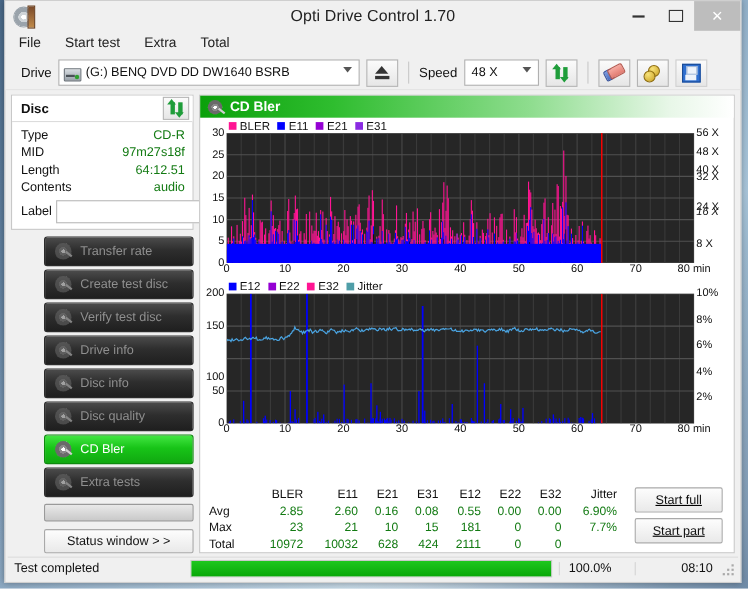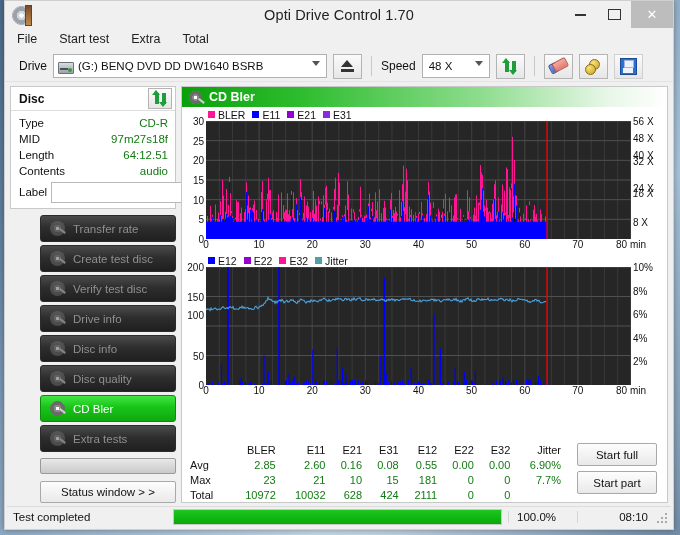--- a/index.html
+++ b/index.html
@@ -209,21 +209,21 @@
   .rlab{position:absolute;left:2px;font-size:10px;color:#111;transform:translateY(-50%);white-space:nowrap;}
   .xlabels{position:relative;height:13px;}
   .xlab{position:absolute;font-size:10px;color:#111;transform:translateX(-50%);white-space:nowrap;}
 
   
   .stats{padding:4px 6px 0 6px;flex:0 0 auto;display:flex;}
   .stats table{border-collapse:collapse;font-size:11px;width:375px;}
   .stats th{font-weight:normal;color:#111;text-align:right;padding:0 2px;height:15px;}
   .stats td{color:#127a12;text-align:right;padding:0 2px;height:15px;}
   .stats td.rowhdr, .stats th.rowhdr{color:#111;text-align:left;width:36px;}
-  .side-buttons{margin-left:auto;display:flex;flex-direction:column;gap:5px;padding-right:4px;padding-top:1px;}
+  .side-buttons{margin-left:auto;display:flex;flex-direction:column;gap:5px;padding-right:4px;padding-top:1px;text-decoration:underline;}
   .sbtn{width:78px;height:21px;border:1px solid #a9a9a9;border-radius:2px;
     background:linear-gradient(180deg,#fdfdfd,#e9e9e9);display:flex;align-items:center;justify-content:center;
     font-size:11.5px;color:#111;}
 
   
   .statusbar{
     height:20px;flex:0 0 auto;display:flex;align-items:center;gap:0;
     border-top:1px solid #dcdcdc;background:#f0f0f0;margin:3px 2px 2px 2px;
   }
   .sb-text{width:160px;padding-left:6px;font-size:11.5px;color:#111;}
@@ -1252,21 +1252,21 @@
             </span>
             <span class="lg">
               <i class="sw" style="background:#4f9ea8"></i>
               <span>Jitter</span>
             </span>
           </div>
           <div class="plotwrap" style="height:118px">
             <div class="ylabels" id="e12-ylabels">
                 <div class="ylab" style="top: 118px;">0</div>
                 <div class="ylab" style="top: 88.5px;">50</div>
-                <div class="ylab" style="top: 48px;">100</div>
+                <div class="ylab" style="top: 76px;">100</div>
                 <div class="ylab" style="top: 29.5px;">150</div>
                 <div class="ylab" style="top: 0px;">200</div>
               </div>
             <div class="plot" id="e12-plot" style="position:absolute;left:22px;right:34px;top:0;bottom:0;"><svg width="425" height="118">
                   <line x1="53.125" x2="53.125" y1="0" y2="118" stroke="#4a4a4a" stroke-width="1"></line>
                   <line x1="106.25" x2="106.25" y1="0" y2="118" stroke="#4a4a4a" stroke-width="1"></line>
                   <line x1="159.375" x2="159.375" y1="0" y2="118" stroke="#4a4a4a" stroke-width="1"></line>
                   <line x1="212.5" x2="212.5" y1="0" y2="118" stroke="#4a4a4a" stroke-width="1"></line>
                   <line x1="265.625" x2="265.625" y1="0" y2="118" stroke="#4a4a4a" stroke-width="1"></line>
                   <line x1="318.75" x2="318.75" y1="0" y2="118" stroke="#4a4a4a" stroke-width="1"></line>

